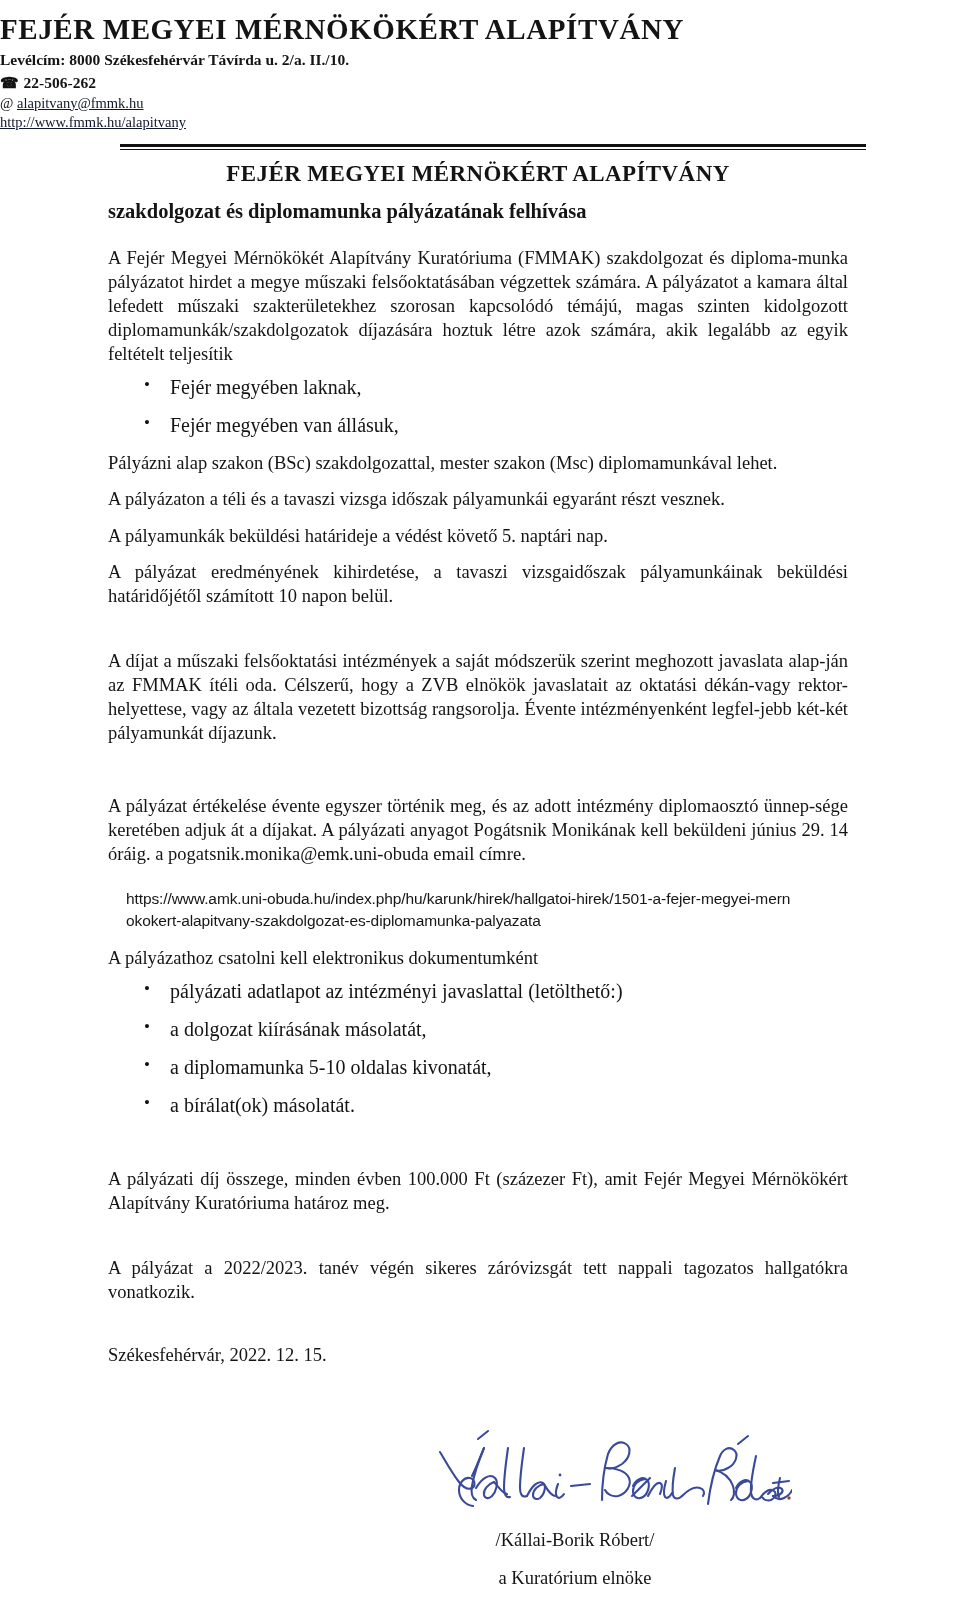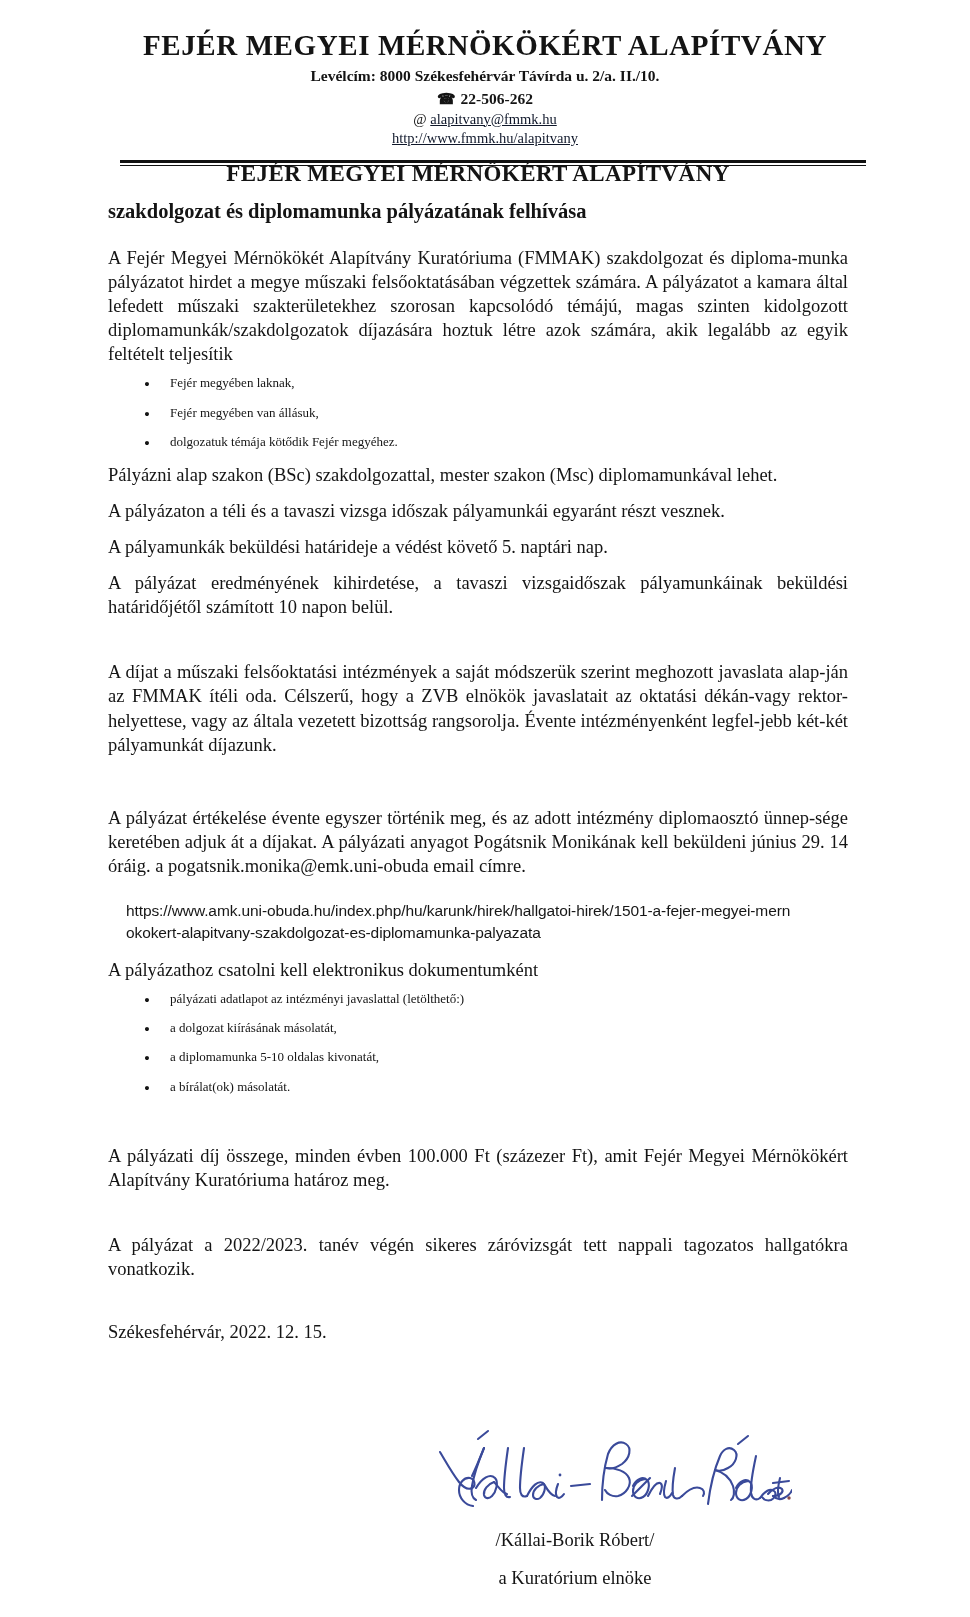--- a/index.html
+++ b/index.html
@@ -17,22 +17,22 @@
   }
   .page {
     position: absolute;
     left: 0; top: 0;
     width: 970px;
     height: 1617px;
   }
 
   
   .letterhead {
-    padding-top: 30px;
-    text-align: center;
+    padding-top: 14px;
+    text-align: left;
   }
   .org-name {
     font-size: 29px;
     font-weight: bold;
     letter-spacing: 0.6px;
     line-height: 1.05;
     margin: 0 0 6px 0;
     font-family: "Liberation Serif", "DejaVu Serif", serif;
   }
   .org-address {
@@ -122,21 +122,21 @@
   .spacer-sm { height: 14px; }
   .spacer-md { height: 36px; }
   .spacer-lg { height: 44px; }
 
   ul.bullets {
     list-style: none;
     margin: 9px 0 13px 0;
     padding: 0;
   }
   ul.bullets li {
-    font-size: 13px;
+    font-size: 20px;
     line-height: 1.25;
     margin: 0 0 13px 0;
     padding-left: 62px;
     position: relative;
   }
   ul.bullets li::before {
     content: "\2022";
     position: absolute;
     left: 36px;
     top: -1px;
@@ -221,21 +221,20 @@
   <div class="content">
 
     <div class="doc-title">FEJÉR MEGYEI MÉRNÖKÉRT ALAPÍTVÁNY</div>
     <div class="doc-subtitle">szakdolgozat és diplomamunka pályázatának felhívása</div>
 
     <p class="body-par">A Fejér Megyei Mérnökökét Alapítvány Kuratóriuma (FMMAK) szakdolgozat és diploma-munka pályázatot hirdet a megye műszaki felsőoktatásában végzettek számára. A pályázatot a kamara által lefedett műszaki szakterületekhez szorosan kapcsolódó témájú, magas szinten kidolgozott diplomamunkák/szakdolgozatok díjazására hoztuk létre azok számára, akik legalább az egyik feltételt teljesítik</p>
 
     <ul class="bullets">
       <li>Fejér megyében laknak,</li>
       <li>Fejér megyében van állásuk,</li>
-      <li>dolgozatuk témája kötődik Fejér megyéhez.</li>
     </ul>
 
     <p class="body-par loose">Pályázni alap szakon (BSc) szakdolgozattal, mester szakon (Msc) diplomamunkával lehet.</p>
     <p class="body-par loose">A pályázaton a téli és a tavaszi vizsga időszak pályamunkái egyaránt részt vesznek.</p>
     <p class="body-par loose">A pályamunkák beküldési határideje a védést követő 5. naptári nap.</p>
     <p class="body-par">A pályázat eredményének kihirdetése, a tavaszi vizsgaidőszak pályamunkáinak beküldési határidőjétől számított 10 napon belül.</p>
 
     <div class="spacer-md"></div>
 
     <p class="body-par">A díjat a műszaki felsőoktatási intézmények a saját módszerük szerint meghozott javaslata alap-ján az FMMAK ítéli oda. Célszerű, hogy a ZVB elnökök javaslatait az oktatási dékán-vagy rektor-helyettese, vagy az általa vezetett bizottság rangsorolja. Évente intézményenként legfel-jebb két-két pályamunkát díjazunk.</p>

